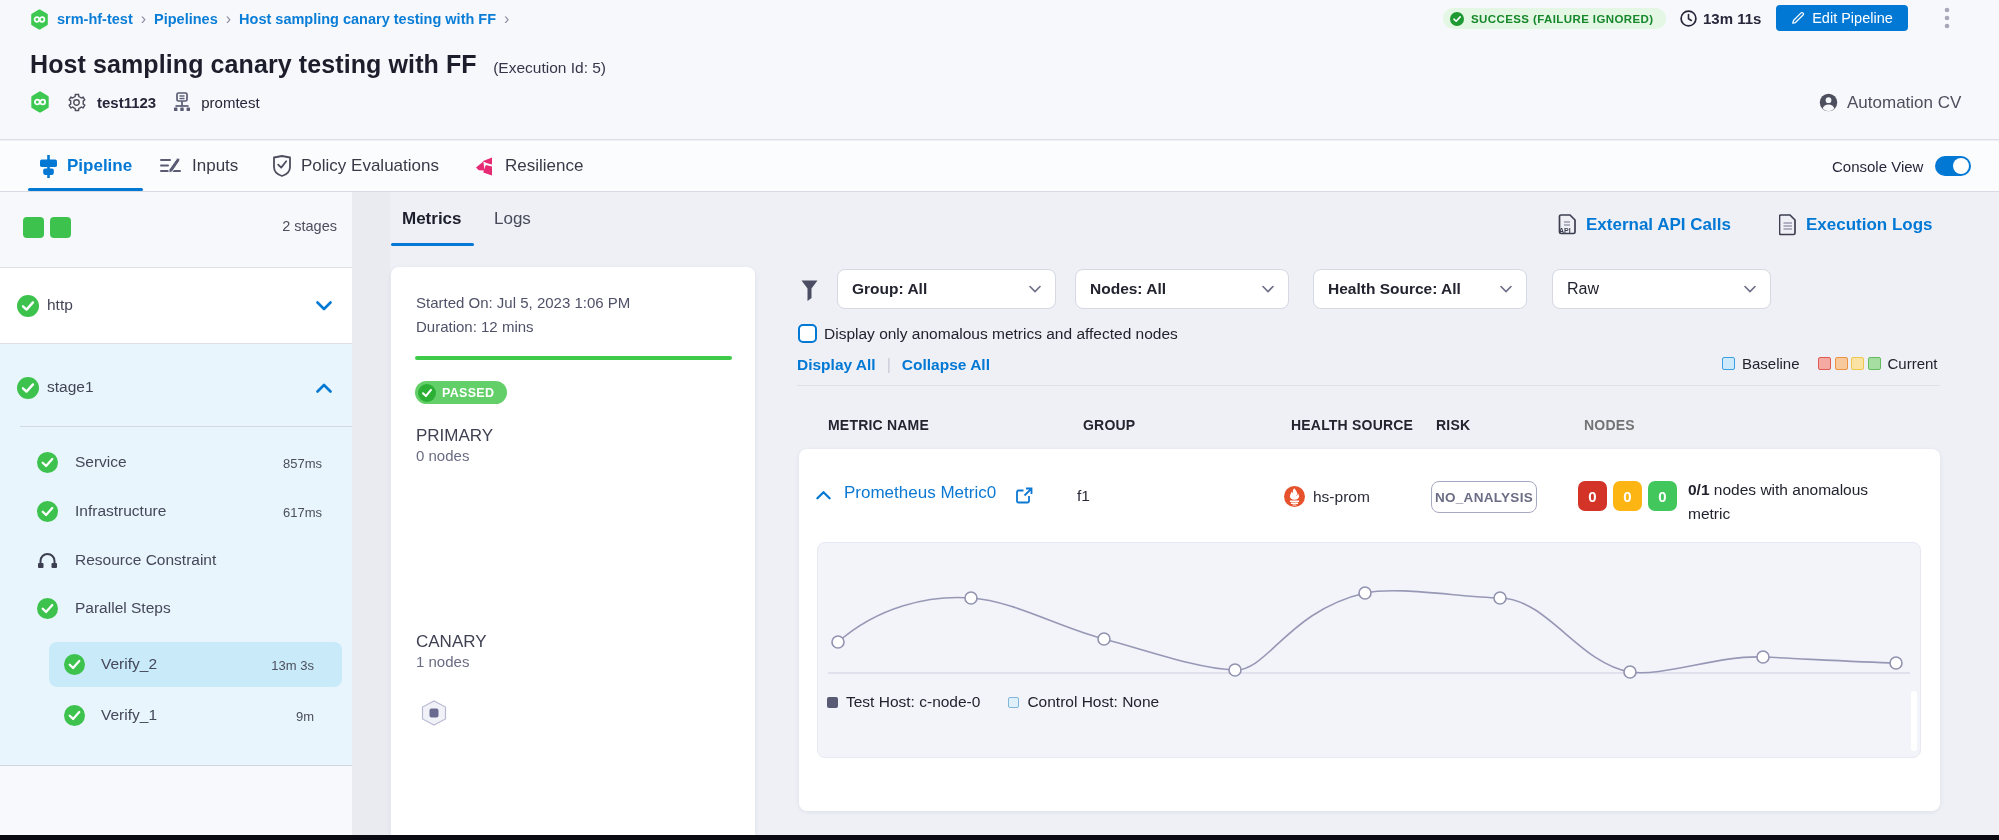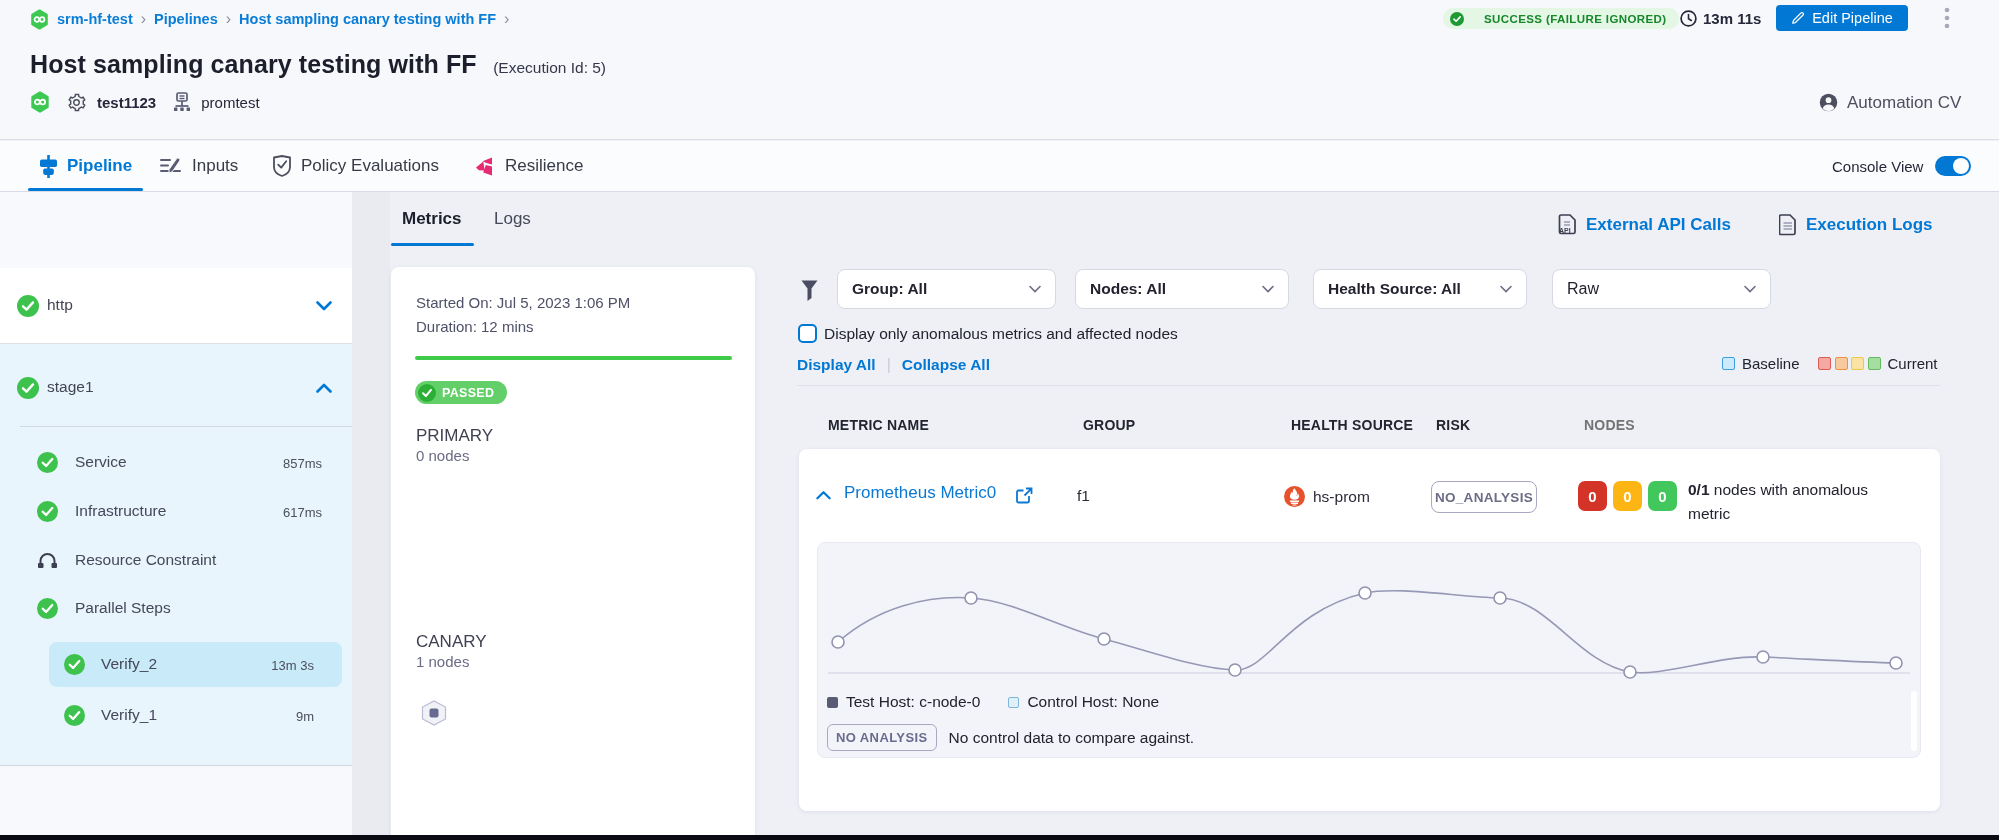--- a/index.html
+++ b/index.html
@@ -58,21 +58,21 @@
       <rect x="13.6" y="15.5" width="3.4" height="3.4" fill="#5a5c74" rx="0.5"></rect>
     </svg>
     <span style="font-size:15px;color:#26273a;">promtest</span>
   </div>
 
   <div class="abs flex" style="left:1443px;top:8px;height:21px;background:#e3f7e4;border-radius:10px;padding:0 12px 0 7px;">
     <svg width="14" height="14" viewBox="0 0 16 16" style="margin-right:7px;">
       <circle cx="8" cy="8" r="8" fill="#1f9a33"></circle>
       <path d="M4.5 8.2 L7 10.6 L11.6 5.6" stroke="#fff" stroke-width="1.8" fill="none" stroke-linecap="round" stroke-linejoin="round"></path>
     </svg>
-    <span style="font-size:11.5px;font-weight:bold;color:#16872a;letter-spacing:0.4px;margin-left:13px;">SUCCESS (FAILURE IGNORED)</span>
+    <span style="font-size:11.5px;font-weight:bold;color:#16872a;letter-spacing:0.4px;">SUCCESS (FAILURE IGNORED)</span>
   </div>
 
   <div class="abs flex" style="left:1680px;top:7px;height:22px;">
     <svg width="17" height="17" viewBox="0 0 17 17" style="margin-right:6px;">
       <circle cx="8.5" cy="8.5" r="7.4" fill="none" stroke="#26273a" stroke-width="1.7"></circle>
       <path d="M8.5 4.6 v4.2 l2.8 1.7" stroke="#26273a" stroke-width="1.6" fill="none" stroke-linecap="round"></path>
     </svg>
     <span style="font-size:15px;font-weight:bold;color:#26273a;">13m 11s</span>
   </div>
 
@@ -146,20 +146,25 @@
   <div class="abs flex" style="left:1832px;top:0;height:50px;">
     <span style="font-size:15px;color:#26273a;margin-right:12px;">Console View</span>
     <div style="width:36px;height:20px;background:#0278d5;border-radius:10px;position:relative;">
       <div style="position:absolute;right:2px;top:2px;width:16px;height:16px;background:#fff;border-radius:50%;"></div>
     </div>
   </div>
 </div>
 
 <div class="abs" id="sidebar" style="left:0;top:192px;width:352px;height:644px;background:#f8f9fc;">
 
+  <div class="abs" style="left:0;top:0;width:352px;height:76px;background:#f6f8fb;border-bottom:1px solid #dfe1e9;">
+    <div class="abs" style="left:23px;top:25px;width:21px;height:21px;background:#3dc24e;border-radius:4px;"></div>
+    <div class="abs" style="left:50px;top:25px;width:21px;height:21px;background:#3dc24e;border-radius:4px;"></div>
+    <div class="abs" style="right:15px;top:26px;font-size:14.5px;color:#4c4e5e;">2 stages</div>
+  </div>
 
   <div class="abs" style="left:0;top:76px;width:352px;height:76px;background:#ffffff;border-bottom:1px solid #dee0e6;">
     <svg class="abs" style="left:17px;top:27px;" width="22" height="22" viewBox="0 0 22 22">
         <circle cx="11" cy="11" r="11" fill="#3dc24e"></circle>
         <path d="M6 11.3 L9.5 14.6 L16 7.4" stroke="#fff" stroke-width="2.4" fill="none" stroke-linecap="round" stroke-linejoin="round"></path>
       </svg>
     <div class="abs" style="left:47px;top:28px;font-size:15.5px;color:#434556;">http</div>
     <svg class="abs" style="left:316px;top:33px;" width="16" height="10" viewBox="0 0 16 10">
         <path d="M1.5 1.5 L8 8 L14.5 1.5" stroke="#0278d5" stroke-width="2.6" fill="none" stroke-linecap="round" stroke-linejoin="round"></path>
       </svg>
@@ -378,23 +383,17 @@
         </g>
       </svg>
       <div class="abs" style="right:3px;top:148px;width:6px;height:60px;background:#fff;border-radius:3px;"></div>
 
       <div class="abs flex" style="left:9px;top:151px;height:16px;">
         <div style="width:11px;height:11px;background:#595b75;border-radius:2px;margin-right:8px;"></div>
         <span style="font-size:15.5px;color:#22232e;">Test Host: c-node-0</span>
         <div style="width:11px;height:11px;background:#dff0fa;border:1.5px solid #7fb6d9;border-radius:2px;margin:0 8px 0 28px;"></div>
         <span style="font-size:15.5px;color:#22232e;">Control Host: None</span>
       </div>
-      <div class="abs flex" style="left:9px;top:181px;height:27px;">
-        <div class="flex" style="height:27px;border:1.5px solid #a7a9c4;border-radius:6px;padding:0 8px;margin-right:12px;">
-          <span style="font-size:13px;font-weight:600;color:#696b8c;letter-spacing:0.4px;">NO ANALYSIS</span>
-        </div>
-        <span style="font-size:15.5px;color:#22232e;">No control data to compare against.</span>
-      </div>
     </div>
   </div>
 </div>
 
 <div class="abs" style="left:0;top:835px;width:1999px;height:5px;background:#0a0a12;"></div>
 
 </body></html>

